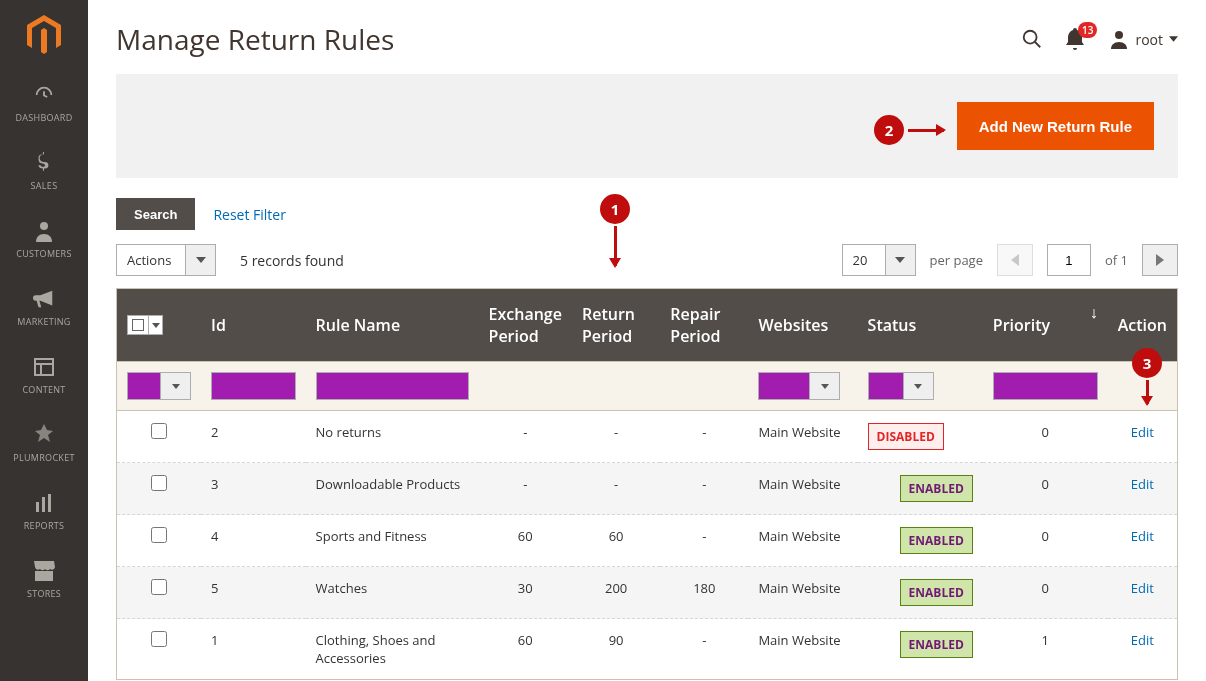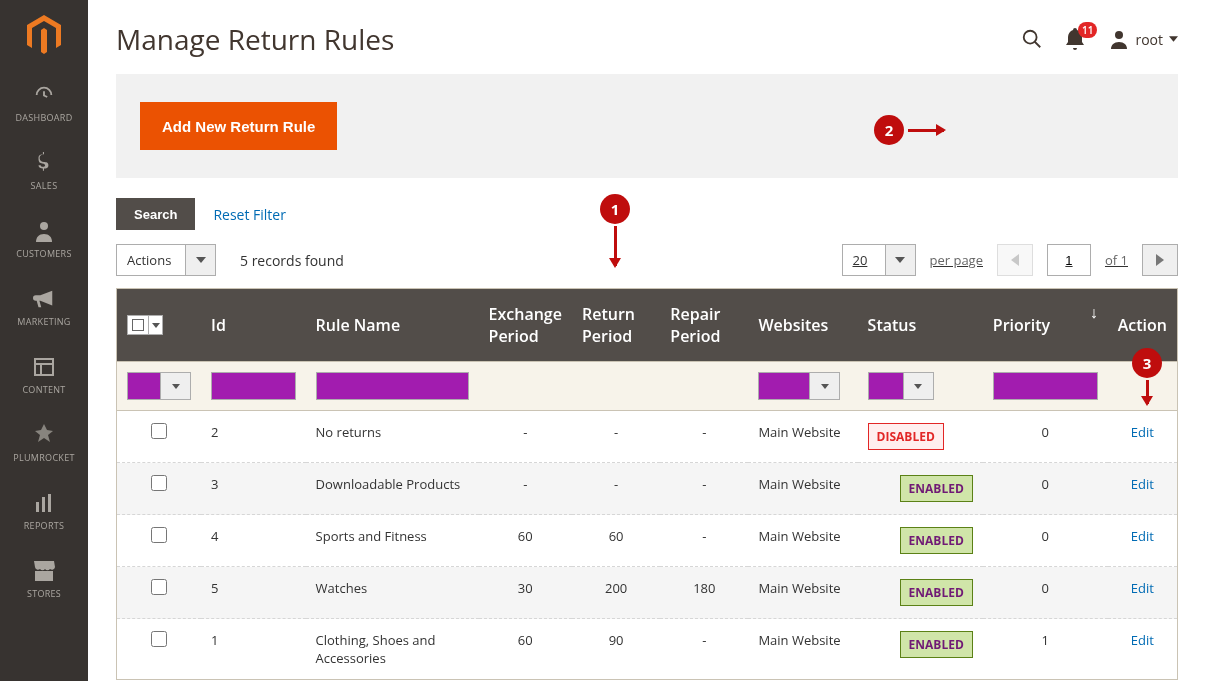--- a/index.html
+++ b/index.html
@@ -11,28 +11,28 @@
 .nav-item .icon{width:22px;height:22px;margin-bottom:5px;display:flex;align-items:center;justify-content:center;}
 .nav-label{font-size:9px;letter-spacing:.3px;text-transform:uppercase;}
 .main{flex:1;padding:20px 28px 20px 28px;position:relative;}
 .topbar{display:flex;align-items:center;justify-content:space-between;margin-bottom:16px;}
 .page-title{font-size:28px;font-weight:400;color:#41362f;}
 .topbar-right{display:flex;align-items:center;gap:22px;color:#41362f;}
 .topbar-right .icon{width:22px;height:22px;cursor:pointer;position:relative;}
 .bell-badge{position:absolute;top:-6px;right:-10px;background:#e22626;color:#fff;border-radius:10px;font-size:10px;font-weight:600;min-width:18px;height:16px;display:flex;align-items:center;justify-content:center;padding:0 4px;}
 .user{display:flex;align-items:center;gap:6px;cursor:pointer;}
 .user-name{font-size:14px;}
-.hero{background:#f1f1f1;padding:28px 24px;display:flex;margin-bottom:20px;}
+.hero{background:#f1f1f1;padding:28px 24px;display:flex;justify-content:flex-end;margin-bottom:20px;}
 .btn-primary{background:#eb5202;color:#fff;border:none;padding:0 22px;height:48px;font-size:15px;font-weight:600;cursor:pointer;}
 .toolbar{display:flex;align-items:center;gap:18px;margin-bottom:14px;}
 .btn-dark{background:#524d49;color:#fff;border:none;padding:0 18px;height:32px;font-size:13px;font-weight:600;cursor:pointer;}
 .link{color:#006bb4;cursor:pointer;font-size:14px;}
 .controls{display:flex;align-items:center;justify-content:space-between;margin-bottom:12px;}
 .controls-left{display:flex;align-items:center;gap:24px;}
-.controls-right{display:flex;align-items:center;gap:14px;text-decoration:underline;}
+.controls-right{display:flex;align-items:center;gap:14px;}
 .select-wrap{display:flex;}
 .select-field{height:32px;border:1px solid #adadad;background:#fff;padding:0 10px;font-size:13px;min-width:60px;}
 .select-toggle{width:30px;height:32px;border:1px solid #adadad;border-left:none;background:#efefef;display:flex;align-items:center;justify-content:center;cursor:pointer;}
 .records{color:#333;font-size:14px;}
 .muted{color:#666;}
 .pager-btn{width:36px;height:32px;border:1px solid #adadad;background:#efefef;display:flex;align-items:center;justify-content:center;cursor:pointer;}
 .pager-btn.disabled{opacity:.4;cursor:default;}
 .page-input{width:44px;height:32px;border:1px solid #adadad;text-align:center;font-size:13px;}
 table.grid{width:100%;border-collapse:collapse;border:1px solid #cac3b4;}
 .grid thead th{background:#524d49;color:#fff;font-weight:600;text-align:left;padding:14px 10px;font-size:16px;position:relative;}
@@ -153,21 +153,21 @@
       <h1 class="page-title">Manage Return Rules</h1>
       <div class="topbar-right">
         <span class="icon"><svg width="22" height="22" viewBox="0 0 24 24" fill="none" stroke="#41362f" stroke-width="2">
               <circle cx="10" cy="10" r="7"></circle>
               <line x1="21" y1="21" x2="15" y2="15"></line>
             </svg></span>
         <span class="icon">
           <svg width="20" height="22" viewBox="0 0 20 22" fill="#41362f">
               <path d="M10 0a2 2 0 0 1 2 2c3 1 5 4 5 7v5l2 3H1l2-3V9c0-3 2-6 5-7a2 2 0 0 1 2-2zm0 22a2 2 0 0 0 2-2H8a2 2 0 0 0 2 2z"></path>
             </svg>
-          <span class="bell-badge">11</span>
+          <span class="bell-badge">13</span>
         </span>
         <div class="user">
           <svg width="20" height="20" viewBox="0 0 20 20" fill="#41362f">
               <circle cx="10" cy="6" r="4"></circle>
               <path d="M2 20c0-4 3-7 8-7s8 3 8 7H2z"></path>
             </svg>
           <span class="user-name">root</span>
           <svg width="9" height="6" viewBox="0 0 10 6" fill="#41362f">
               <path d="M0 0h10L5 6z"></path>
             </svg>

